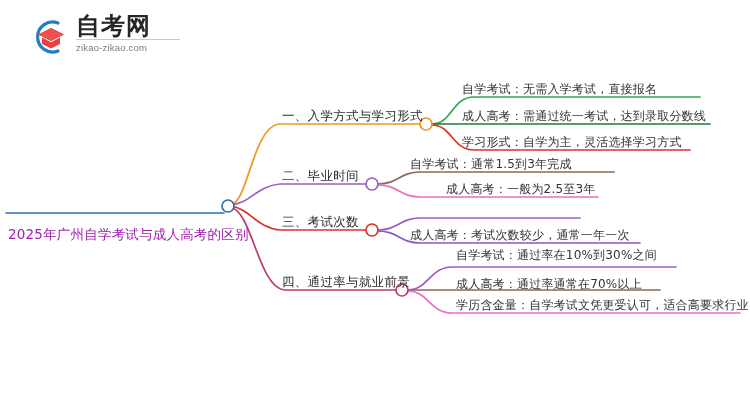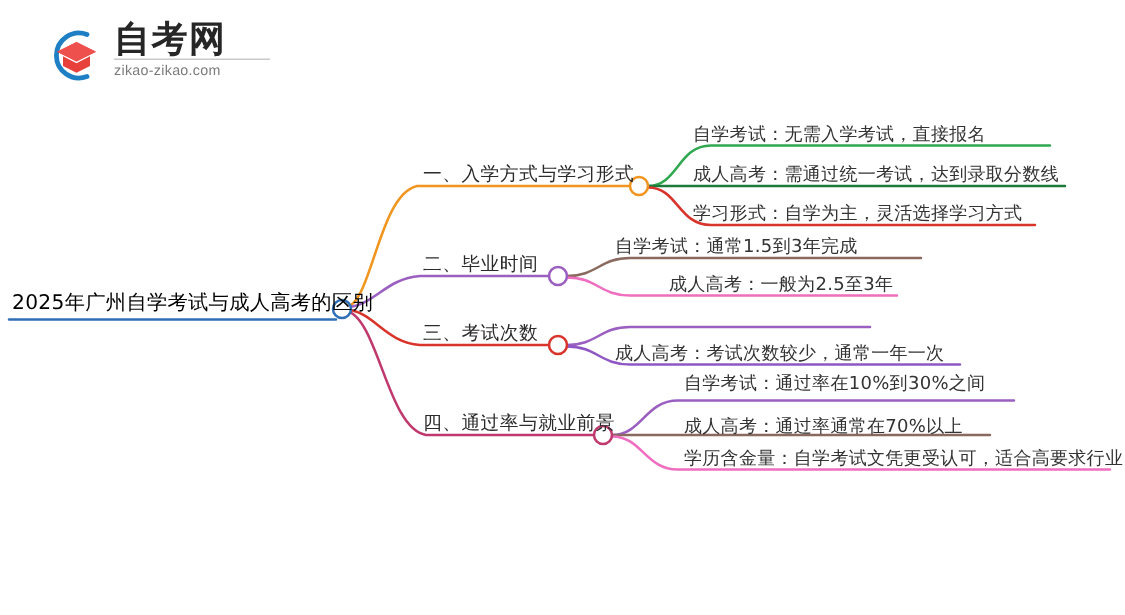--- a/index.html
+++ b/index.html
@@ -71,22 +71,23 @@
 
   
   .node {
     position: absolute;
     white-space: nowrap;
     line-height: 17px;
     font-family: "DejaVu Sans", "Liberation Sans", sans-serif;
   }
   .node-root {
     font-size: 13.5px;
-    color: #000000;
+    color: #a21caf;
     letter-spacing: 0.2px;
+    margin-top: 32px;
   }
   .node-l1 {
     font-size: 12.5px;
     color: #2b2b2b;
     letter-spacing: 0.3px;
   }
   .node-l2 {
     font-size: 12px;
     color: #333333;
     letter-spacing: 0.2px;

